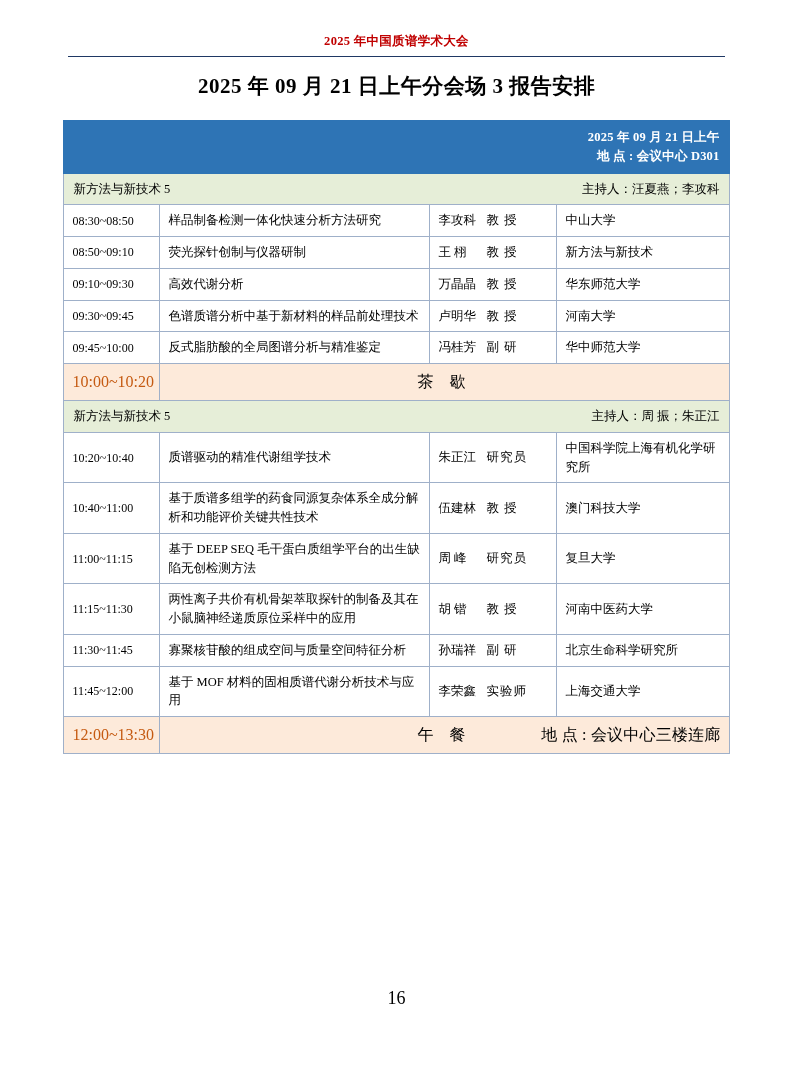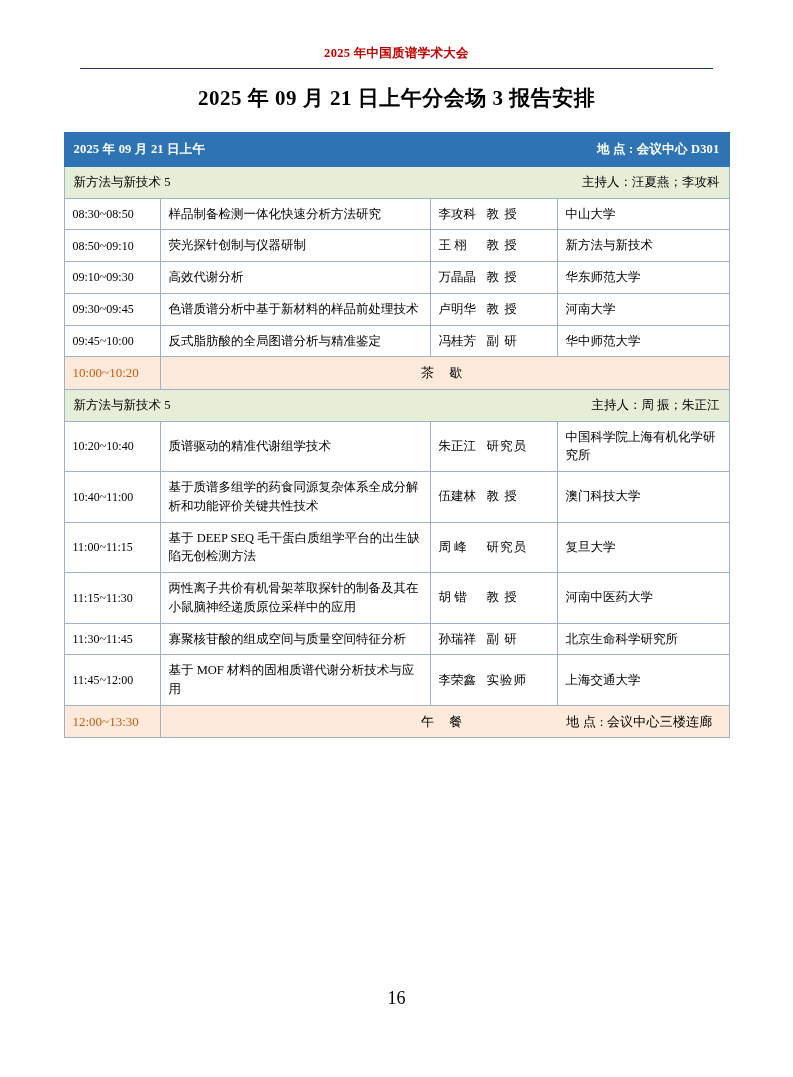--- a/index.html
+++ b/index.html
@@ -12,21 +12,21 @@
     height: 1077px;
     font-family: "Liberation Serif", "DejaVu Serif", serif;
     color: #000000;
     position: relative;
     overflow: hidden;
   }
   .page {
     width: 793px;
     height: 1077px;
     box-sizing: border-box;
-    padding: 12px;
+    padding: 0;
     position: relative;
   }
   
   .header {
     text-align: center;
     padding-top: 33px;
   }
   .header-title {
     color: #c00000;
     font-weight: bold;
@@ -70,55 +70,56 @@
     color: #ffffff;
     font-weight: bold;
     font-size: 12.5px;
     padding: 7px 9px;
     border: 1px solid #2e74b5;
   }
   .band-inner {
     display: flex;
     justify-content: space-between;
     align-items: flex-end;
+    flex-direction: column;
   }
   .band-left { letter-spacing: 0.2px; }
   .band-right { letter-spacing: 0.2px; }
 
   tr.session td {
     background: #e6eed8;
     padding: 6px 9px;
     font-size: 12.5px;
     margin-left: 40px;
   }
   .session-inner {
     display: flex;
     justify-content: space-between;
     align-items: center;
   }
 
   tr.break td {
     background: #fdeada;
     text-align: center;
-    font-size: 13px;
+    font-size: 16px;
   }
   tr.break td.time {
     text-align: left;
     color: #c55a11;
   }
   .break-inner {
     display: flex;
     justify-content: center;
     align-items: center;
     position: relative;
   }
   .break-label { letter-spacing: 6px; }
   .break-place {
     position: absolute;
-    right: 8px;
+    right: 0;
     letter-spacing: 0.2px;
   }
   .time-cell { font-size: 12px; }
   .person-cell {
     display: flex;
     justify-content: flex-start;
   }
   .person-name { min-width: 48px; }
   .person-role { letter-spacing: 1px; }
 

